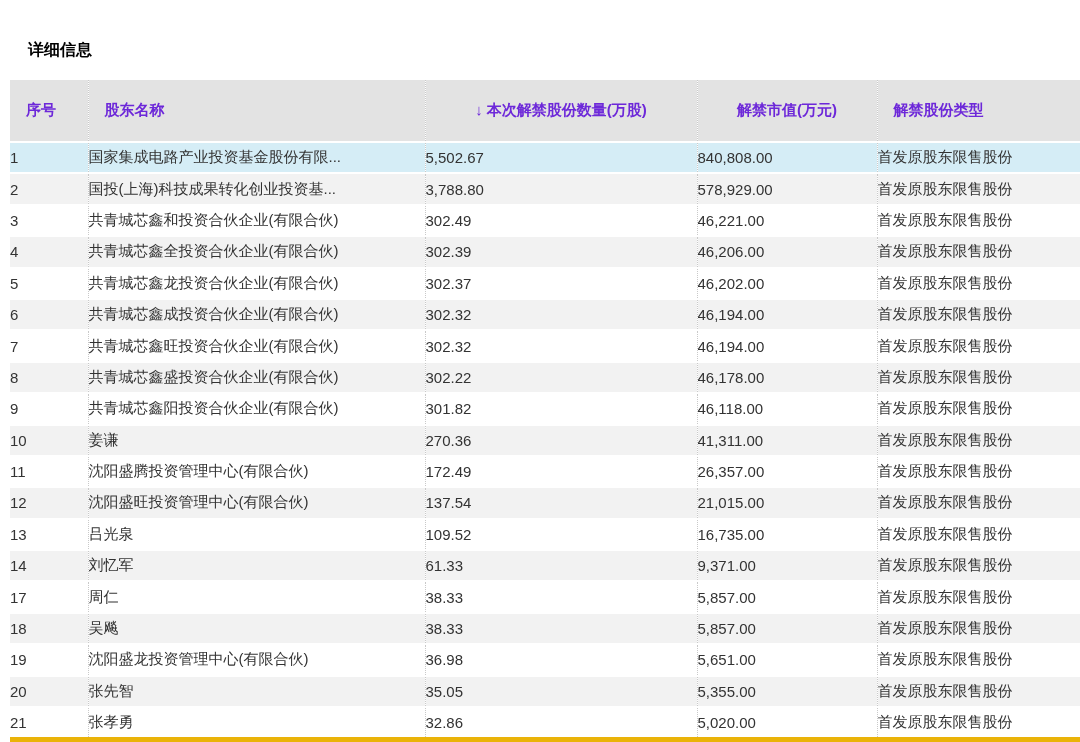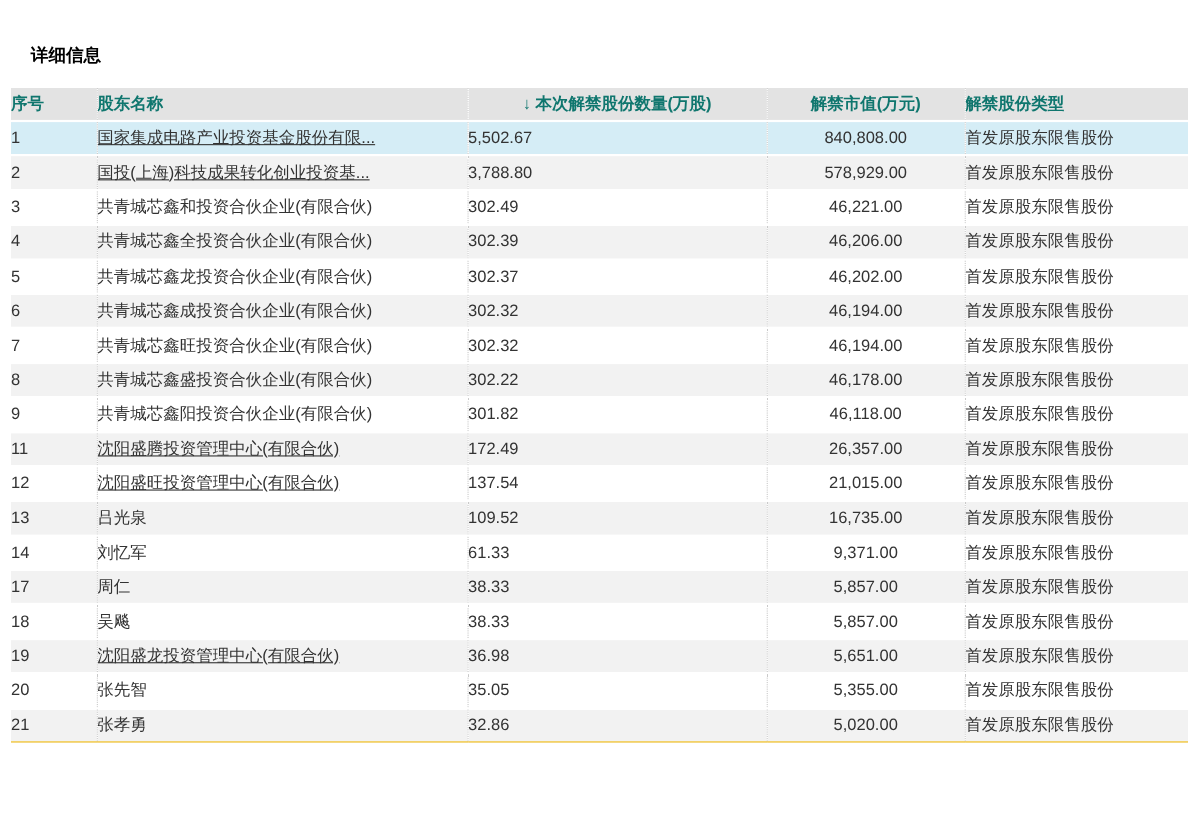--- a/index.html
+++ b/index.html
@@ -1,35 +1,35 @@
 <!DOCTYPE html>
 <html><head>
 <meta charset="utf-8">
 <style>
   html,body{margin:0;padding:0;background:#fff;}
   .page{position:relative;width:1080px;height:718px;background:#ffffff;overflow:hidden;
         font-family:"Liberation Sans","DejaVu Sans",sans-serif;margin-top:32px;}
   .title{position:absolute;left:28px;top:8px;font-size:16px;font-weight:bold;color:#000;}
   table.tbl{position:absolute;left:10px;top:48px;width:1070px;border-collapse:collapse;
             table-layout:fixed;font-size:15px;}
-  .tbl th{background:#e3e3e3;font-weight:bold;color:#0f766e;height:29px;
-          border-bottom:2px solid #fff;text-align:left;padding:0;white-space:nowrap;overflow:hidden;}
+  .tbl th{background:#e3e3e3;font-weight:bold;color:#6d28d9;height:29px;
+          border-bottom:2px solid #fff;text-align:left;padding:16px;white-space:nowrap;overflow:hidden;}
   .tbl td{height:29.4px;border-bottom:2px solid #fff;padding:0;color:#333;
           white-space:nowrap;overflow:hidden;}
   .tbl th + th, .tbl td + td{border-left:1px dotted #c9c9c9;}
   .c-index{padding-left:8px;}
   .c-name{padding-left:9px;color:#4a4a4a;}
   .c-qty{padding-right:12px;}
-  .c-val{text-align:center;padding-right:12px;}
+  .c-val{text-align:left;padding-right:12px;}
   .c-type{padding-left:10px;color:#4a4a4a;}
   th.c-qty,th.c-val{text-align:center;}
   tbody tr:nth-child(even) td{background:#f2f2f2;}
   tbody tr.highlight td{background:#d5edf6;}
-  tbody tr:last-child td{border-bottom:1px solid #eab308;}
-  .u{text-decoration:underline;}
+  tbody tr:last-child td{border-bottom:5px solid #eab308;}
+  .u{}
   .sort{font-weight:bold;}
 </style>
 </head>
 <body>
 
 <div class="page">
   <div class="title">详细信息</div>
 
   <table class="tbl">
     <colgroup>
@@ -106,20 +106,27 @@
     <td class="c-type">首发原股东限售股份</td>
   </tr>
         <tr>
     <td class="c-index">9</td>
     <td class="c-name"><span>共青城芯鑫阳投资合伙企业(有限合伙)</span></td>
     <td class="c-qty">301.82</td>
     <td class="c-val">46,118.00</td>
     <td class="c-type">首发原股东限售股份</td>
   </tr>
         <tr>
+    <td class="c-index">10</td>
+    <td class="c-name"><span>姜谦</span></td>
+    <td class="c-qty">270.36</td>
+    <td class="c-val">41,311.00</td>
+    <td class="c-type">首发原股东限售股份</td>
+  </tr>
+        <tr>
     <td class="c-index">11</td>
     <td class="c-name"><span class="u">沈阳盛腾投资管理中心(有限合伙)</span></td>
     <td class="c-qty">172.49</td>
     <td class="c-val">26,357.00</td>
     <td class="c-type">首发原股东限售股份</td>
   </tr>
         <tr>
     <td class="c-index">12</td>
     <td class="c-name"><span class="u">沈阳盛旺投资管理中心(有限合伙)</span></td>
     <td class="c-qty">137.54</td>

